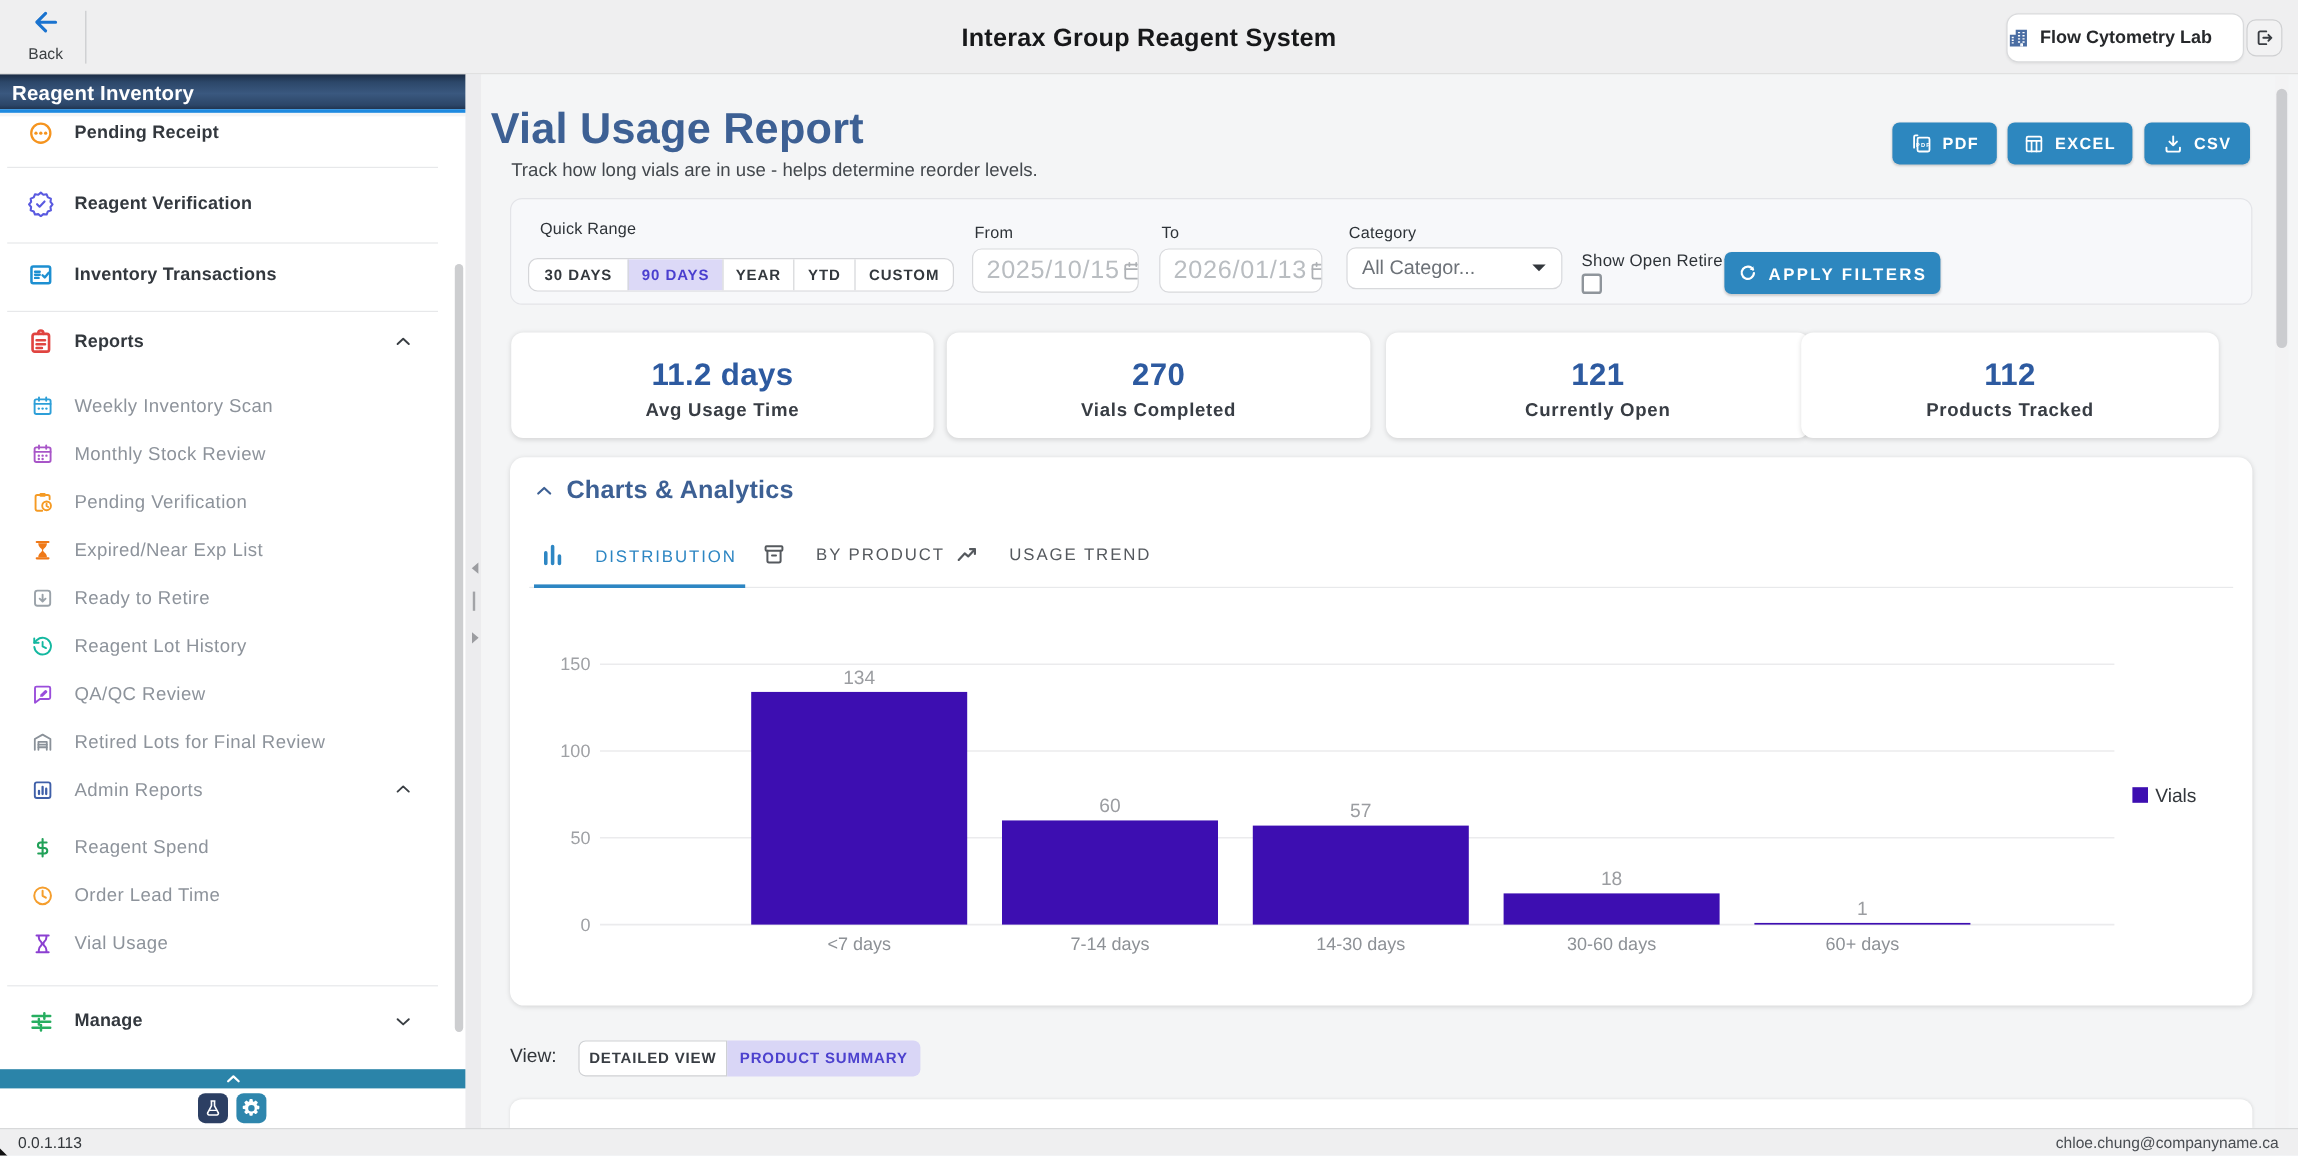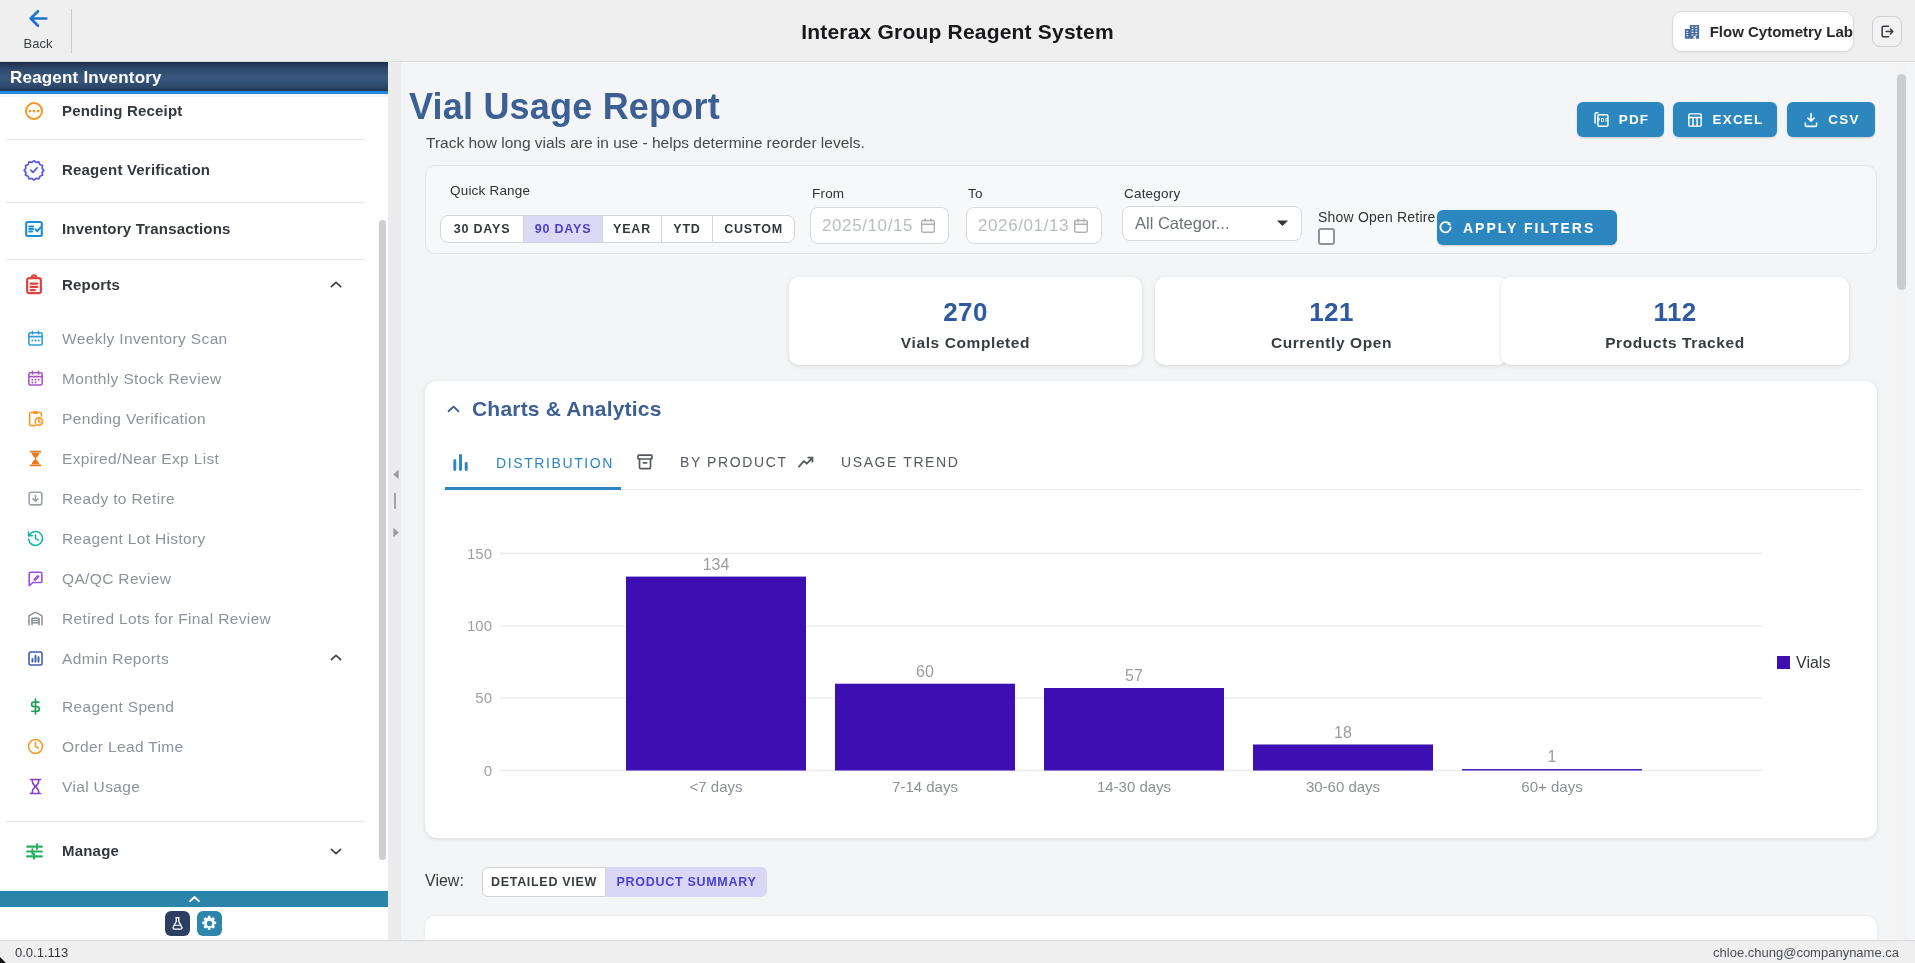--- a/index.html
+++ b/index.html
@@ -4,21 +4,21 @@
 *{margin:0;padding:0;box-sizing:border-box}
 html,body{width:1915px;height:963px;overflow:hidden}
 body{font-family:"Liberation Sans",sans-serif;background:#f4f5f6;-webkit-font-smoothing:antialiased}
 #app{position:relative;width:1915px;height:963px;overflow:hidden}
 .abs{position:absolute}
 .topbar{position:absolute;left:0;top:0;width:1915px;height:62px;background:#efeff0;border-bottom:1px solid #dcdcdd}
 .tb-title{position:absolute;left:0;right:0;top:20px;text-align:center;font-size:21px;font-weight:bold;color:#17181a;letter-spacing:.2px}
 .backbtn{position:absolute;left:14px;top:6px;width:48px;height:50px;text-align:center}
 .backbtn .lbl{font-size:13px;color:#3c4043;margin-top:1px}
 .tb-sep{position:absolute;left:71px;top:9px;width:1px;height:44px;background:#c9cacc}
-.flowbtn{position:absolute;left:1672px;top:11px;width:182px;height:41px;background:#fff;border:1px solid #d9dadc;border-radius:10px;box-shadow:0 1px 2px rgba(0,0,0,.06);display:flex;align-items:center;justify-content:flex-end;gap:9px;font-size:15px;font-weight:bold;color:#26282b}
+.flowbtn{position:absolute;left:1672px;top:11px;width:198px;height:41px;background:#fff;border:1px solid #d9dadc;border-radius:10px;box-shadow:0 1px 2px rgba(0,0,0,.06);display:flex;align-items:center;justify-content:flex-start;gap:9px;font-size:15px;font-weight:bold;color:#26282b}
 .outbtn{position:absolute;left:1872px;top:16px;width:30px;height:31px;background:#f2f2f3;border:1px solid #cfd0d2;border-radius:8px;display:flex;align-items:center;justify-content:center}
 .sb-head{position:absolute;left:0;top:62px;width:388px;height:32px;background:linear-gradient(180deg,#1b2c45 0%,#2c4769 22%,#3a587f 55%,#2c4668 88%,#20344f 100%);border-bottom:3px solid #1e8ae0;color:#fff;font-size:17px;font-weight:bold;line-height:32px;padding-left:10px;letter-spacing:.2px}
 .sidebar{position:absolute;left:0;top:97px;width:388px;height:843px;background:#fff}
 .mi-ic{position:absolute;left:23px;width:22px;height:22px;display:flex;align-items:center;justify-content:center}
 .mi-ic2{position:absolute;left:26px;width:19px;height:19px;display:flex;align-items:center;justify-content:center}
 .mi-t1{position:absolute;left:62px;font-size:15px;font-weight:bold;color:#33383e;letter-spacing:.2px;white-space:nowrap}
 .mi-t2{position:absolute;left:62px;font-size:15.5px;color:#8d939b;letter-spacing:.35px;white-space:nowrap}
 .mi-chev{position:absolute;left:328px;width:16px;height:16px}
 .sb-div{position:absolute;left:6px;width:359px;height:1px;background:#e7e8ea}
 .sb-scroll{position:absolute;left:379px;top:220px;width:7px;height:640px;background:#cdced0;border-radius:4px}
@@ -28,24 +28,24 @@
 .main{position:absolute;left:401px;top:62px;width:1514px;height:878px;background:#f4f5f6}
 .h1{position:absolute;left:409px;top:86px;font-size:36px;font-weight:bold;color:#3d6094;letter-spacing:.2px}
 .sub{position:absolute;left:426px;top:134px;font-size:15.5px;color:#43484d}
 .expbtn{position:absolute;top:102px;height:35px;background:#2d87bf;border-radius:6px;box-shadow:0 1px 2px rgba(0,0,0,.18);display:flex;align-items:center;justify-content:center;gap:8px;color:#fff;font-size:13.5px;font-weight:bold;letter-spacing:1.2px}
 .filters{position:absolute;left:425px;top:165px;width:1452px;height:89px;background:#f7f8fa;border:1px solid #e3e4e8;border-radius:10px}
 .flabel{position:absolute;font-size:13.5px;color:#2e3338;letter-spacing:.2px}
 .seg{position:absolute;left:440px;top:215px;height:28px;display:flex;border:1px solid #d5d6d9;border-radius:8px;background:#fff;overflow:hidden}
 .seg>div{display:flex;align-items:center;justify-content:center;font-size:12.5px;font-weight:bold;color:#33383d;letter-spacing:.8px;border-left:1px solid #d5d6d9}
 .seg>div:first-child{border-left:none}
 .seg>div.on{background:#dcd9f7;color:#4a3fcf}
-.inp{position:absolute;top:207px;height:37px;background:#fff;border:1px solid #d8d9dc;border-radius:8px;display:flex;align-items:center;padding:0 11px;font-size:17px;letter-spacing:.6px;color:#b9bdc1;justify-content:space-between;overflow:hidden;white-space:nowrap}
+.inp{position:absolute;top:207px;height:37px;background:#fff;border:1px solid #d8d9dc;border-radius:8px;display:flex;align-items:center;padding:0 11px;font-size:21px;letter-spacing:.6px;color:#b9bdc1;justify-content:space-between;overflow:hidden;white-space:nowrap}
 .sel{position:absolute;top:206px;height:35px;background:#fff;border:1px solid #d8d9dc;border-radius:8px;display:flex;align-items:center;justify-content:space-between;padding:0 12px;font-size:16.5px;color:#6d7278}
 .cb{position:absolute;left:1318px;top:228px;width:17px;height:17px;border:2px solid #8f959b;border-radius:3px;background:#fff}
-.apply{position:absolute;left:1437px;top:210px;width:180px;height:35px;background:#2d87bf;border-radius:6px;box-shadow:0 1px 2px rgba(0,0,0,.18);display:flex;align-items:center;justify-content:flex-start;gap:9px;color:#fff;font-size:14px;font-weight:bold;letter-spacing:2px}
+.apply{position:absolute;left:1437px;top:210px;width:180px;height:35px;background:#2d87bf;border-radius:6px;box-shadow:0 1px 2px rgba(0,0,0,.18);display:flex;align-items:center;justify-content:center;gap:9px;color:#fff;font-size:14px;font-weight:bold;letter-spacing:2px}
 .stat{position:absolute;top:277px;height:88px;background:#fff;border-radius:10px;box-shadow:0 1px 4px rgba(0,0,0,.13);text-align:center}
 .stat .num{font-size:26px;font-weight:bold;color:#2d5aa0;margin-top:20px;letter-spacing:.3px}
 .stat .lab{font-size:15.5px;font-weight:bold;color:#383d44;margin-top:6px;letter-spacing:.6px}
 .chartcard{position:absolute;left:425px;top:381px;width:1452px;height:457px;background:#fff;border-radius:12px;box-shadow:0 1px 4px rgba(0,0,0,.13)}
 .ch-head{position:absolute;left:472px;top:397px;font-size:21px;font-weight:bold;color:#3d6094;letter-spacing:.2px}
 .tab{position:absolute;top:452px;display:flex;align-items:center;gap:25px;font-size:14px;font-weight:normal;letter-spacing:1.6px}
 .tabline{position:absolute;left:441px;top:489px;width:1420px;height:1px;background:#e8e9eb}
 .tabline-on{position:absolute;left:445px;top:487px;width:176px;height:3px;background:#2d86c3}
 .viewlbl{position:absolute;left:425px;top:872px;font-size:16px;color:#33373c}
 .vbtn{position:absolute;top:867px;height:30px;display:flex;align-items:center;justify-content:center;font-size:12.5px;font-weight:bold;letter-spacing:.7px}
@@ -308,20 +308,24 @@
       </svg>
     </div>
 <div class="flabel" style="left:1318px;top:209px;font-size:14px">Show Open Retire</div>
 <div class="cb"></div>
 <div class="apply">
       <svg width="17" height="17" viewBox="0 0 24 24" fill="none" stroke="#fff" stroke-width="2" stroke-linecap="round" stroke-linejoin="round">
         <path d="M18.2 8A7.2 7.2 0 1 0 19.2 12" stroke-width="2.6"></path>
         <path d="M18.6 4.2v4.3h-4.3z" fill="#fff" stroke="none"></path>
       </svg>
       <span>APPLY FILTERS</span>
+    </div>
+<div class="stat" style="left:426px;width:352px">
+      <div class="num">11.2 days</div>
+      <div class="lab">Avg Usage Time</div>
     </div>
 <div class="stat" style="left:789px;width:353px">
       <div class="num">270</div>
       <div class="lab">Vials Completed</div>
     </div>
 <div class="stat" style="left:1155px;width:353px">
       <div class="num">121</div>
       <div class="lab">Currently Open</div>
     </div>
 <div class="stat" style="left:1501px;width:348px">

